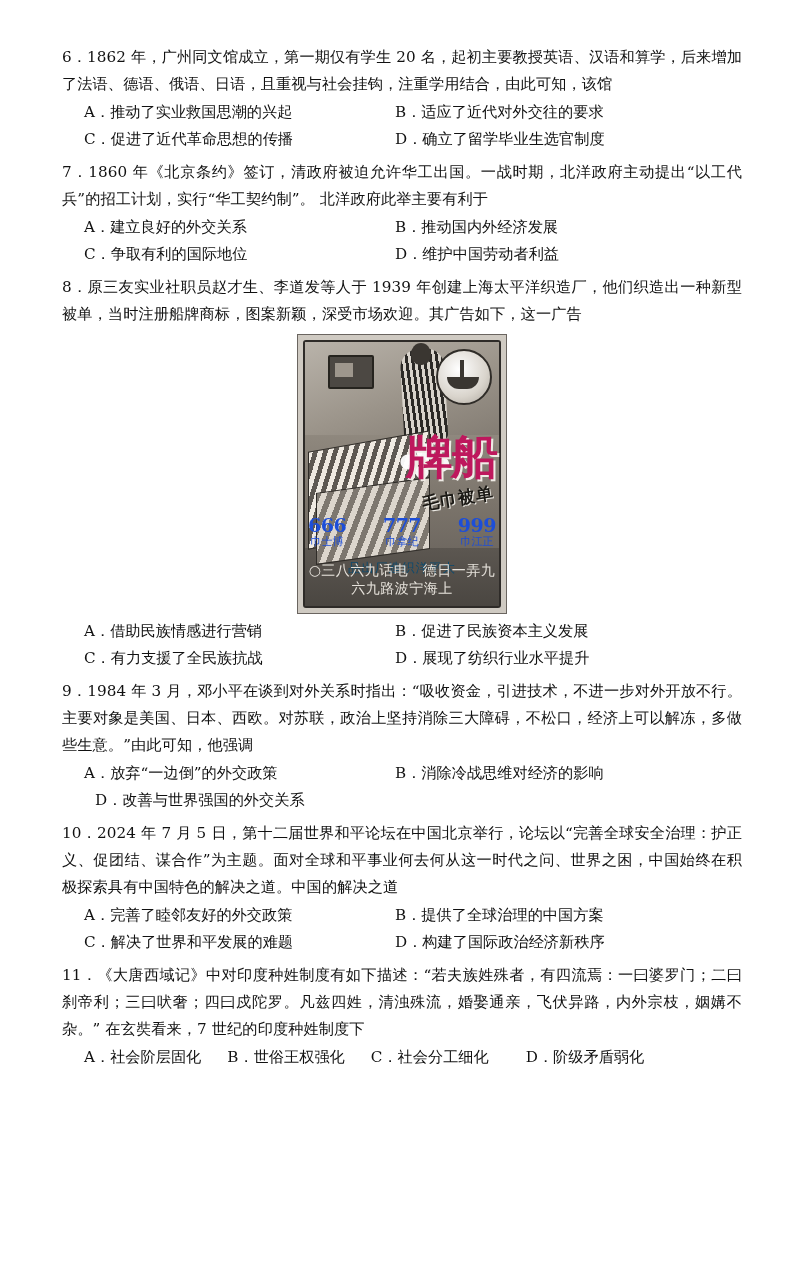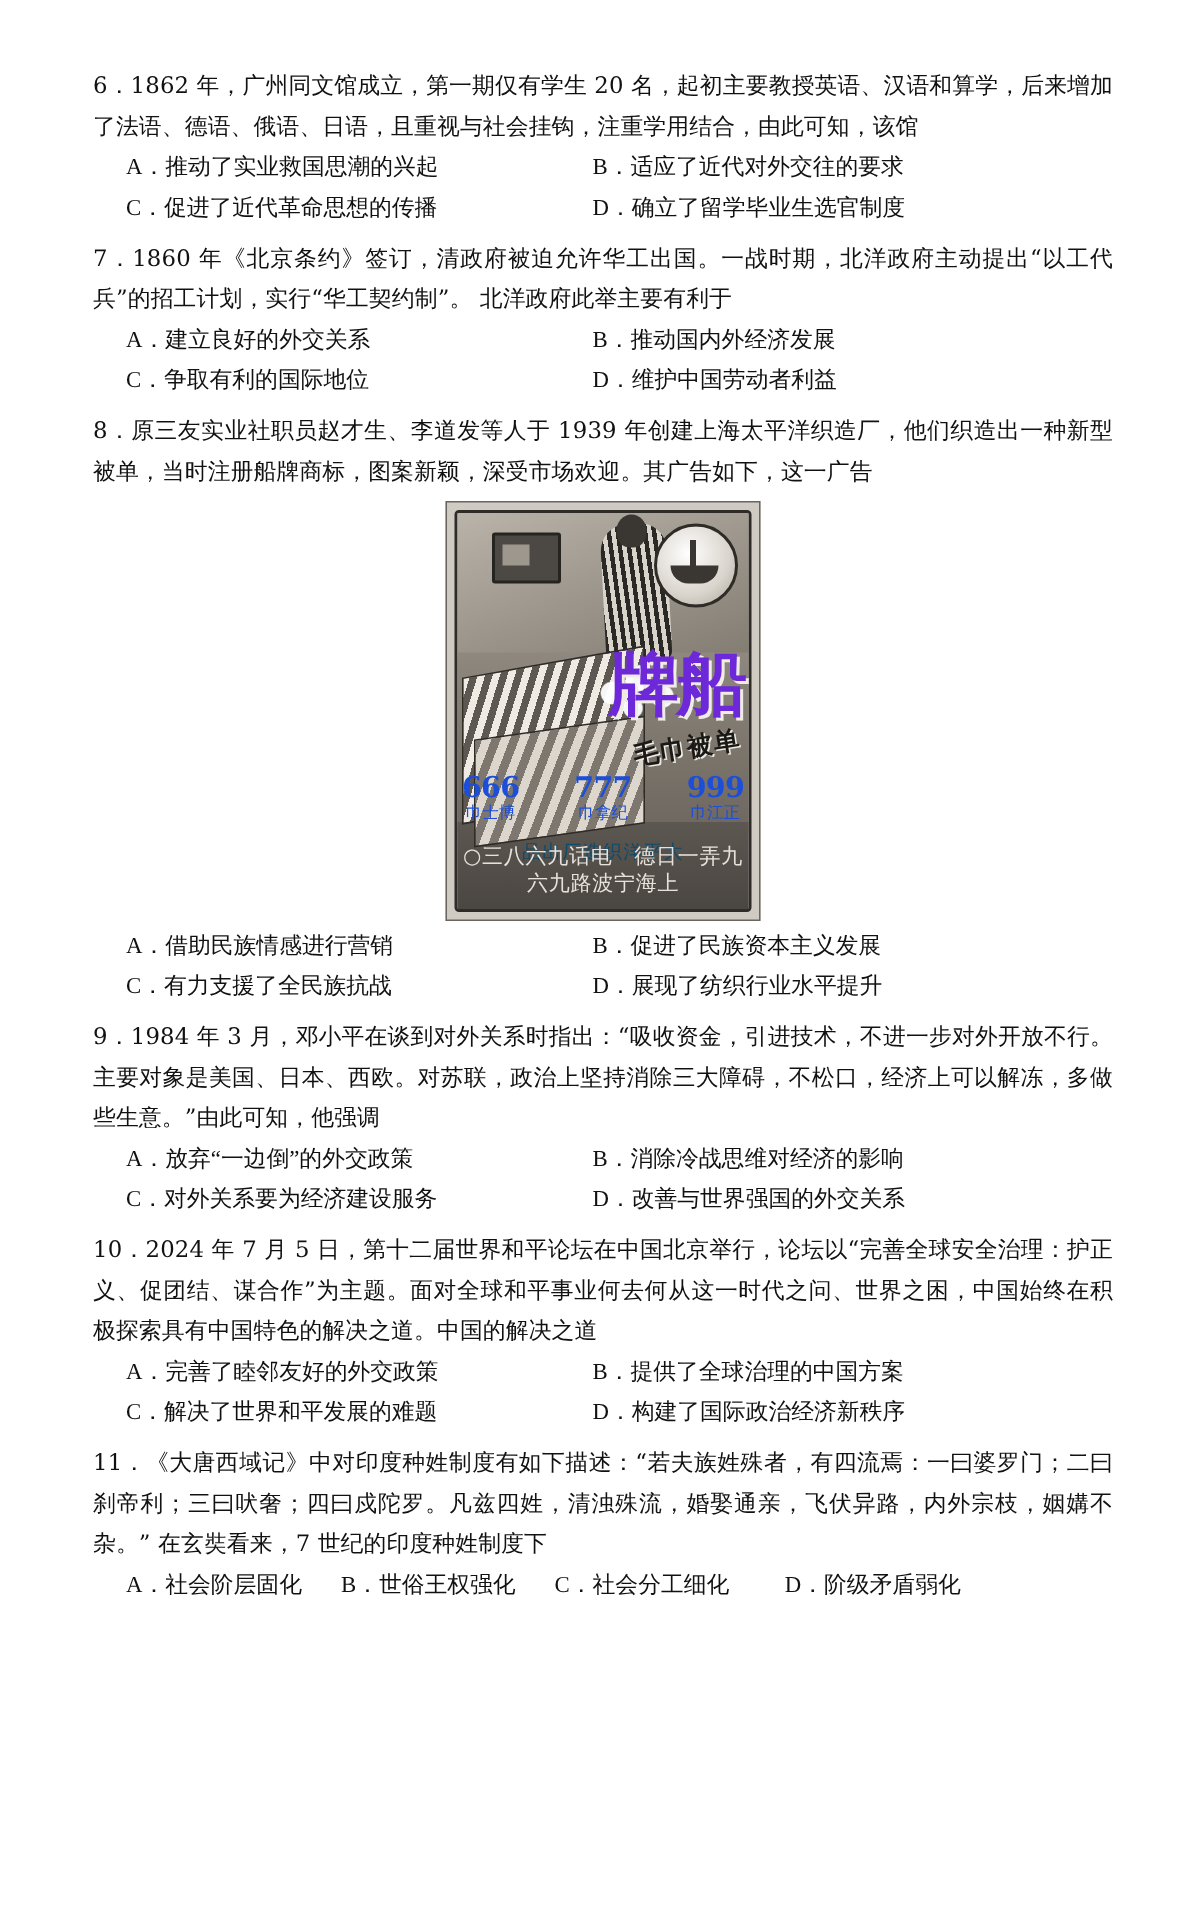--- a/index.html
+++ b/index.html
@@ -41,21 +41,20 @@
   }
   .opts {
     margin-top: 1px;
   }
   .opt-row {
     display: flex;
     font-size: 15.2px;
     line-height: 1.74;
     padding-left: 22px;
     box-sizing: border-box;
-    font-family: Liberation Serif, serif;
   }
   .opt-row .opt {
     flex: 0 0 300px;
     white-space: nowrap;
   }
   .opt-row .opt:last-child {
     flex: 1 1 auto;
     margin-left: 11px;
   }
   .opt-row.inline-four .opt {
@@ -198,21 +197,21 @@
       radial-gradient(circle at 40% 72%, #fff 0 6px, transparent 7px);
     opacity: .95;
   }
   
   .ad .bigchars {
     position: absolute;
     right: 10px; top: 98px;
     font-family: "DejaVu Serif", "Liberation Serif", serif;
     font-weight: bold;
     font-size: 47px;
-    color: #6d28d9;
+    color: #be185d;
     letter-spacing: -2px;
     text-shadow: 2px 2px 0 #efece6;
     line-height: 1;
   }
   .ad .subchars {
     position: absolute;
     right: 12px; top: 152px;
     font-size: 17px;
     font-weight: bold;
     color: #1b1915;
@@ -360,21 +359,20 @@
     </div>
 
     <div class="q-block">
       <div class="q-stem">9．1984 年 3 月，邓小平在谈到对外关系时指出：“吸收资金，引进技术，不进一步对外开放不行。主要对象是美国、日本、西欧。对苏联，政治上坚持消除三大障碍，不松口，经济上可以解冻，多做些生意。”由此可知，他强调</div>
       <div class="opts">
         <div class="opt-row">
           <span class="opt">A．放弃“一边倒”的外交政策</span>
           <span class="opt">B．消除冷战思维对经济的影响</span>
         </div>
         <div class="opt-row">
-          <span class="opt">C．对外关系要为经济建设服务</span>
           <span class="opt">D．改善与世界强国的外交关系</span>
         </div>
       </div>
     </div>
 
     <div class="q-block">
       <div class="q-stem">10．2024 年 7 月 5 日，第十二届世界和平论坛在中国北京举行，论坛以“完善全球安全治理：护正义、促团结、谋合作”为主题。面对全球和平事业何去何从这一时代之问、世界之困，中国始终在积极探索具有中国特色的解决之道。中国的解决之道</div>
       <div class="opts">
         <div class="opt-row">
           <span class="opt">A．完善了睦邻友好的外交政策</span>

